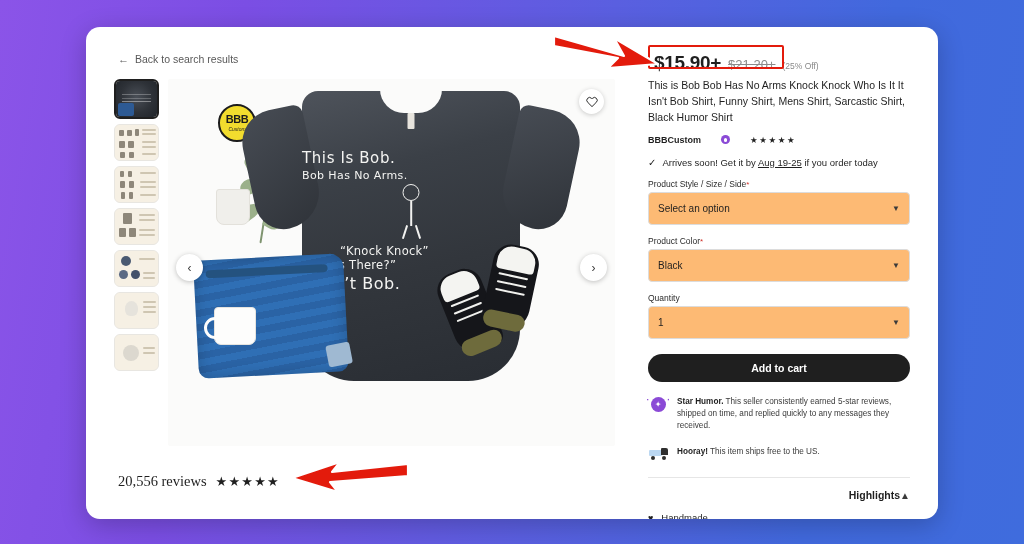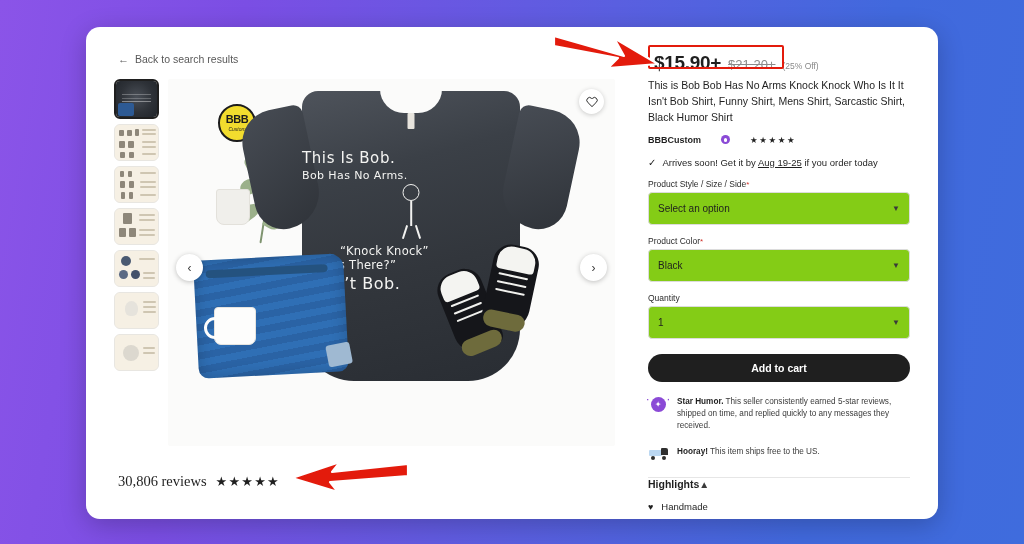--- a/index.html
+++ b/index.html
@@ -203,21 +203,21 @@
 
   .arrives { display:flex; align-items:center; gap:6px; margin-top:12px;
              font-size:9.5px; color:#1f1f1f; }
   .chk { color:#1f1f1f; font-size:10px; }
   .arrives u { text-decoration:underline; }
 
   .flabel { font-size:8.5px; color:#2b2b2b; margin:11px 0 3px; }
   .flabel .req { color:#d0342c; font-size:8px; }
   .fselect {
     width:100%; height:33px; border:1px solid #dcdcdc; border-radius:4px;
-    background:#84cc16; display:flex; align-items:center; justify-content:space-between;
+    background:#fdba74; display:flex; align-items:center; justify-content:space-between;
     padding:12px 9px; font-size:10px; color:#1f1f1f; cursor:pointer;
   }
   .fselect .cv { font-size:8px; color:#3a3a3a; }
 
   .cartbtn {
     width:100%; height:28px; margin-top:15px;
     background:#1f1f1f; color:#fff; border:none; border-radius:16px;
     font-size:10.5px; font-weight:700; cursor:pointer;
     font-family:"Liberation Sans", sans-serif;
   }
@@ -235,22 +235,22 @@
   }
   .starseal:before { left:-5px; }
   .starseal:after { right:-5px; }
   .truck { width:19px; height:13px; position:relative; }
   .truck .cab { position:absolute; right:0; top:1px; width:7px; height:7px; background:#2f2f2f; border-radius:1px 2px 0 0; }
   .truck .bx { position:absolute; left:0; top:3px; width:13px; height:6px; background:#bcd8f2; border-radius:1px; }
   .truck .w1, .truck .w2 { position:absolute; bottom:0; width:4px; height:4px; background:#2f2f2f; border-radius:50%; }
   .truck .w1 { left:2px; } .truck .w2 { right:2px; }
 
   .divider { height:1px; background:#e6e6e6; margin-top:17px; }
-  .hl-head { display:flex; align-items:center; justify-content:flex-start;
-             cursor:pointer; }
+  .hl-head { display:flex; align-items:center; justify-content:flex-end;
+             margin-top:11px; cursor:pointer; }
   .hl-head .t { font-size:10.5px; font-weight:700; color:#1f1f1f; }
   .hl-head .cv { font-size:10px; color:#3a3a3a; }
   .hl-item { display:flex; align-items:center; gap:8px; margin-top:11px;
              font-size:9.5px; color:#1f1f1f; }
   .hl-item .ic { font-size:9px; }
 
   
   #redbox {
     position:absolute; left:648px; top:45px; width:136px; height:24px;
     border:2.2px solid #e31b0c; border-radius:2px; pointer-events:none;
@@ -408,21 +408,21 @@
       </div>
       <div class="fav">
         <svg width="12" height="12" viewBox="0 0 24 24" fill="none" stroke="#2b2b2b" stroke-width="2">
           <path d="M20.8 4.6a5.5 5.5 0 0 0-7.8 0L12 5.7l-1-1.1a5.5 5.5 0 0 0-7.8 7.8l1 1.1L12 21.2l7.8-7.7 1-1.1a5.5 5.5 0 0 0 0-7.8z"></path>
         </svg>
       </div>
     </div>
   </div>
 
   <div id="reviews">
-    <span class="cnt">30,806 reviews</span>
+    <span class="cnt">20,556 reviews</span>
     <span class="stars">★★★★★</span>
   </div>
 
   <div id="right">
 
     <div class="pricerow">
       <span class="price">$15.90+</span>
       <span class="oldprice">$21.20+</span>
       <span class="offpct">(25% Off)</span>
     </div>

